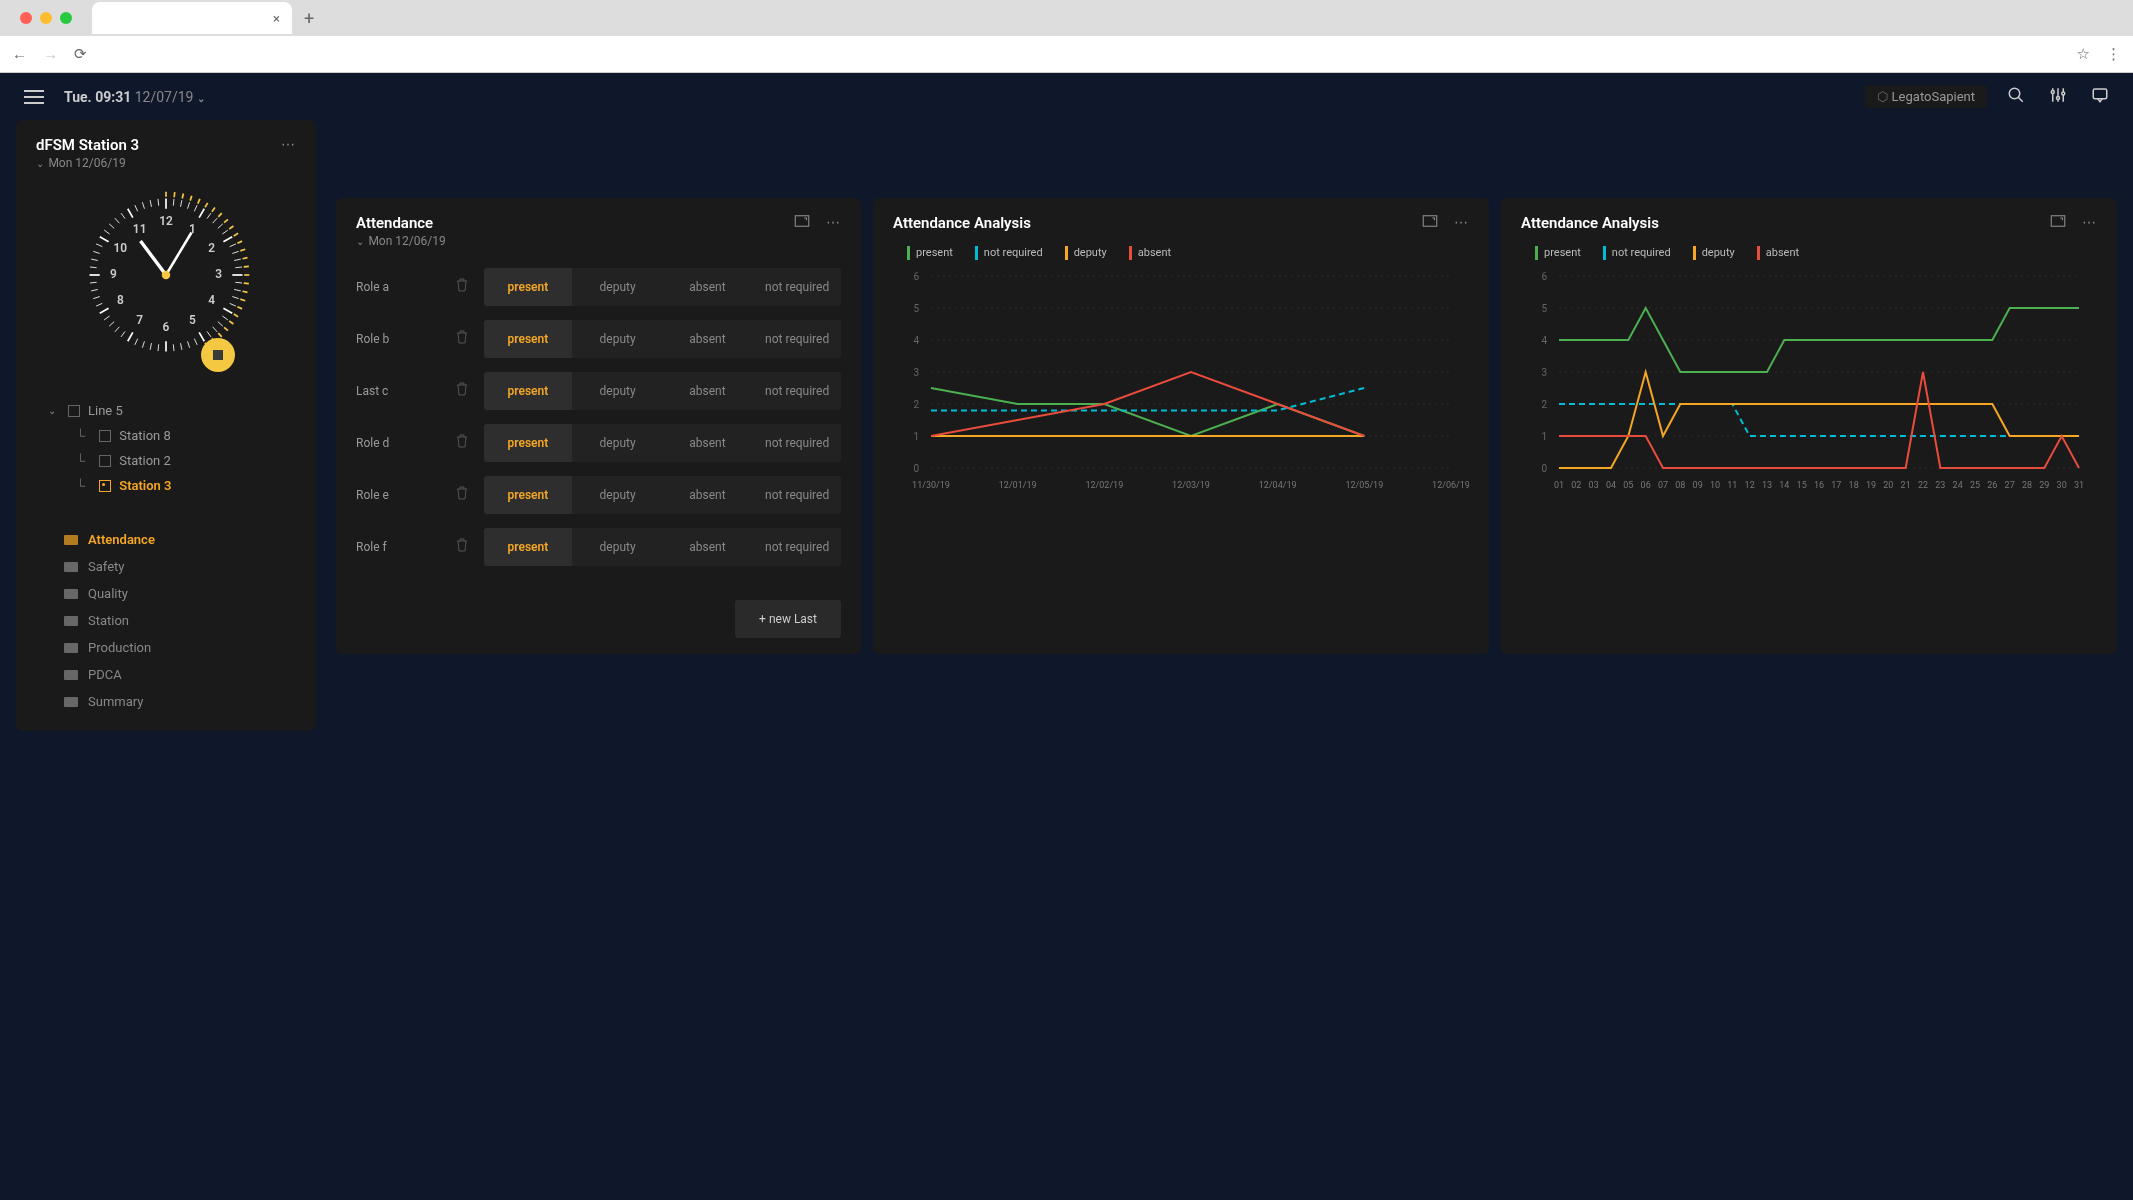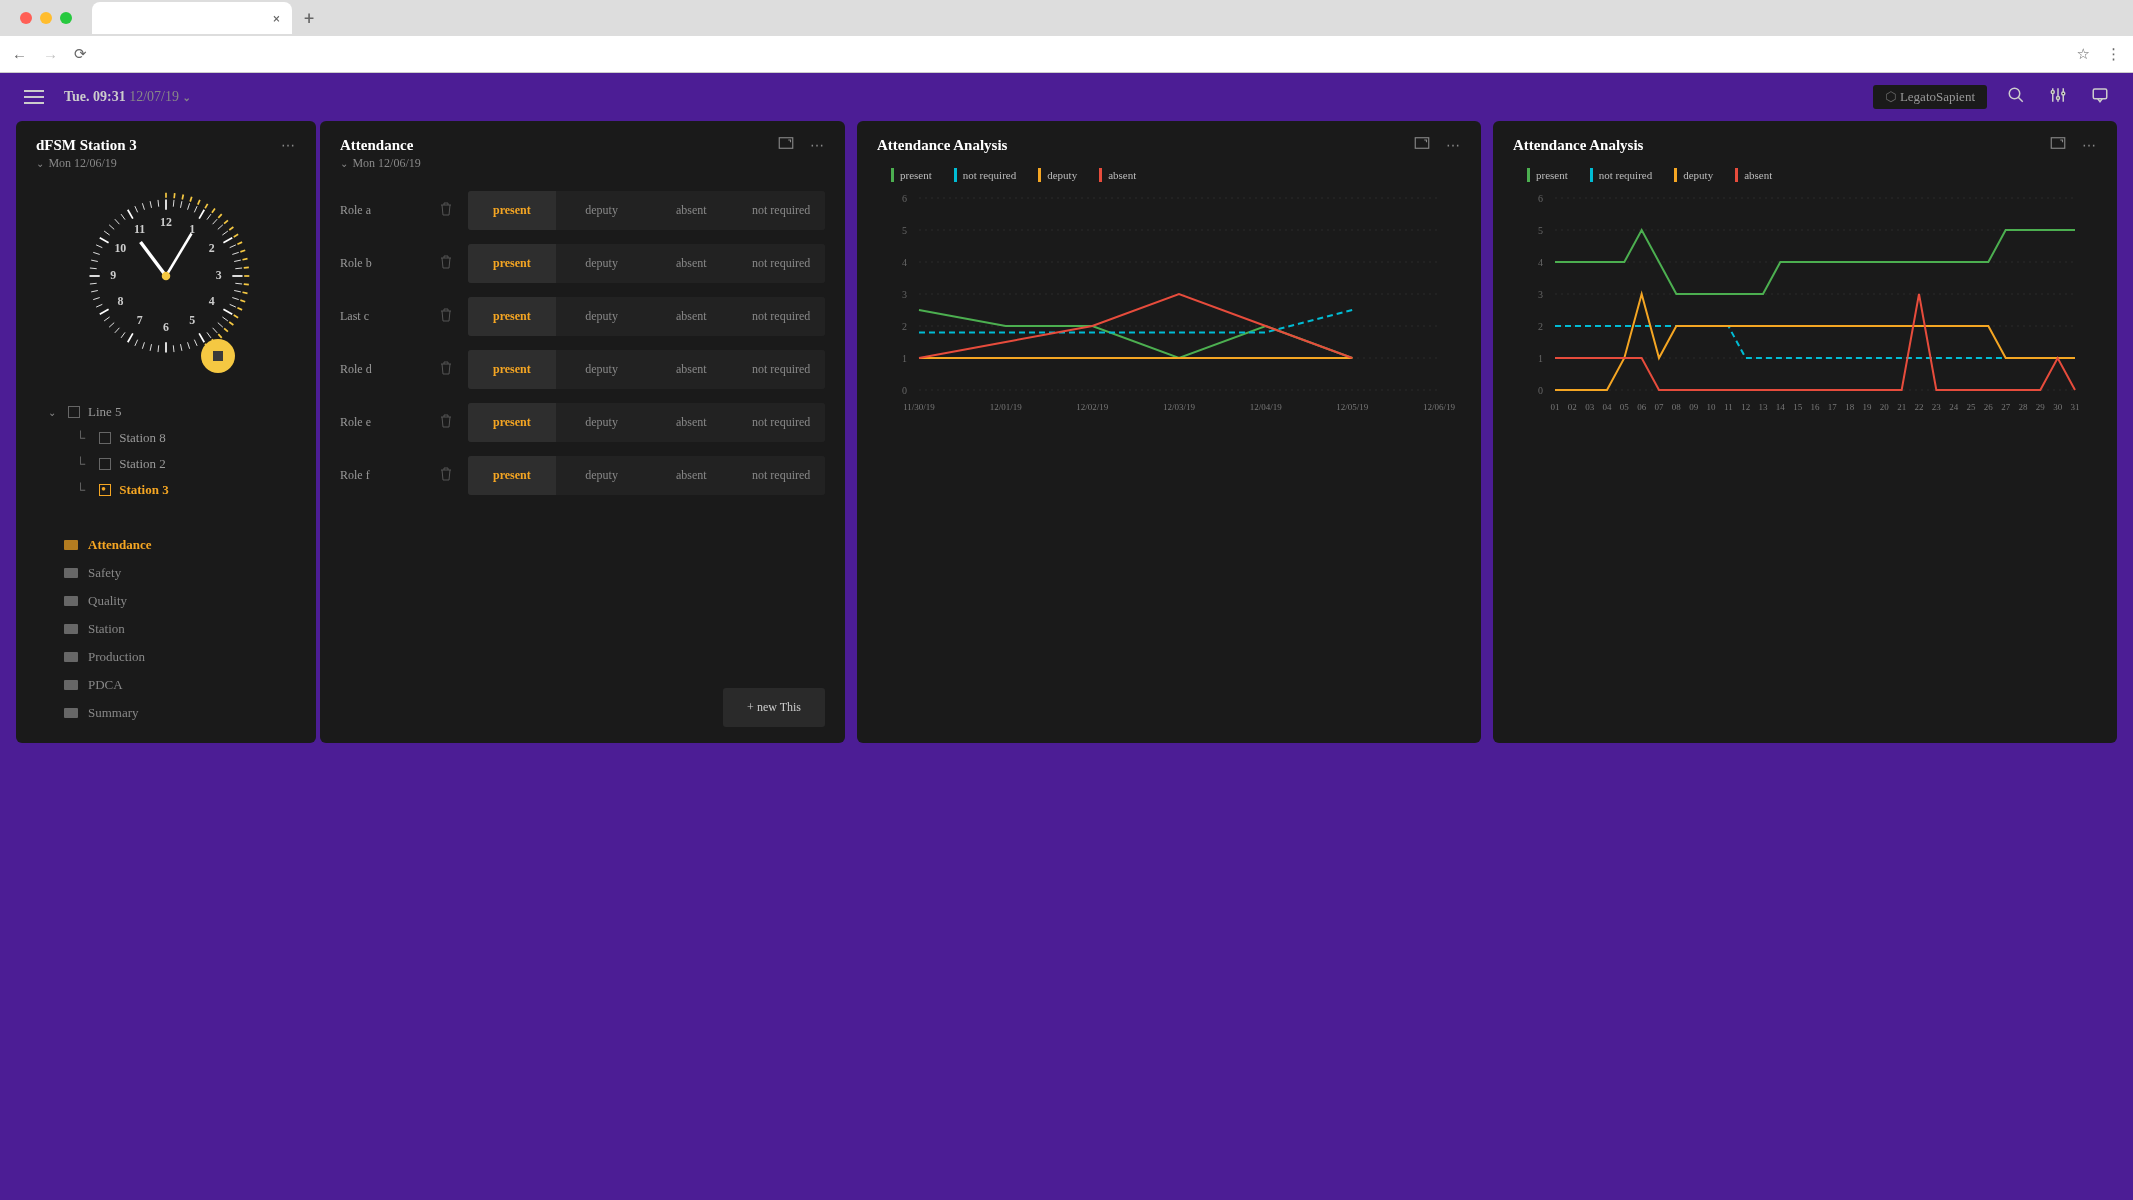--- a/index.html
+++ b/index.html
@@ -13,32 +13,32 @@
     .mac-red { background: #FF5F56; }
     .mac-yellow { background: #FFBD2E; }
     .mac-green { background: #27C93F; }
     .browser-tab { background: #FFF; width: 200px; height: 32px; border-radius: 8px 8px 0 0; margin-left: 8px; display: flex; align-items: center; justify-content: flex-end; padding: 0 12px; color: #666; }
     .new-tab-btn { padding: 0 12px; color: #666; font-size: 18px; cursor: pointer; }
     .addr-bar { display: flex; align-items: center; height: 36px; background: #FFF; padding: 0 12px; gap: 16px; }
     .addr-bar span { color: #666; font-size: 15px; cursor: pointer; }
     .addr-spacer { flex: 1; }
     
     
-    .app { background: #4c1d95; min-height: calc(100vh - 72px); font-family: Liberation Serif, serif; }
+    .app { background: #0f172a; min-height: calc(100vh - 72px); }
     .app-header { display: flex; align-items: center; padding: 12px 24px; color: #CCC; gap: 20px; }
     .hamburger { display: flex; flex-direction: column; gap: 4px; cursor: pointer; }
     .hamburger span { width: 20px; height: 2px; background: #CCC; }
     .datetime { font-weight: bold; font-size: 14px; }
     .datetime-date { color: #888; font-weight: normal; }
     .header-spacer { flex: 1; }
     .brand { background: #1A1A1A; padding: 4px 12px; color: #999; font-size: 13px; border-radius: 3px; }
     .header-icons { display: flex; gap: 24px; color: #CCC; font-size: 16px; }
     .header-icons span { cursor: pointer; }
     
-    .app-body { display: flex; gap: 4px; padding: 0 16px 16px; }
+    .app-body { display: flex; gap: 20px; padding: 0 16px 16px; align-items: center; }
     
     
     .panel { background: #1A1A1A; border-radius: 6px; padding: 16px 20px; }
     .panel-header { display: flex; align-items: flex-start; }
     .panel-header-left { flex: 1; }
     .panel-title { color: #FFF; font-size: 15px; font-weight: 600; }
     .panel-subtitle { color: #888; font-size: 12px; margin-top: 2px; }
     .panel-subtitle::before { content: "⌄"; margin-right: 4px; font-size: 10px; }
     .panel-actions { display: flex; gap: 16px; color: #888; font-size: 14px; }
     .panel-actions span { cursor: pointer; }
@@ -427,21 +427,21 @@
                   <path d="M1 3h10M4 3V1h4v2M2 3l1 10h6l1-10"></path>
                 </svg></div>
       <div class="status-group">
                 <div class="status-btn active">present</div>
                 <div class="status-btn">deputy</div>
                 <div class="status-btn">absent</div>
                 <div class="status-btn">not required</div>
               </div>
             </div>
           </div>
-        <div class="new-role-btn">+ new This</div>
+        <div class="new-role-btn">+ new Last</div>
       </div>
 
       <div class="analysis-col">
         <div class="panel">
           <div class="panel-header">
             <div class="panel-header-left">
               <div class="panel-title">Attendance Analysis</div>
             </div>
             <div class="panel-actions">
               <span><svg width="16" height="12" viewBox="0 0 20 16" fill="none" stroke="currentColor" stroke-width="1.5">

